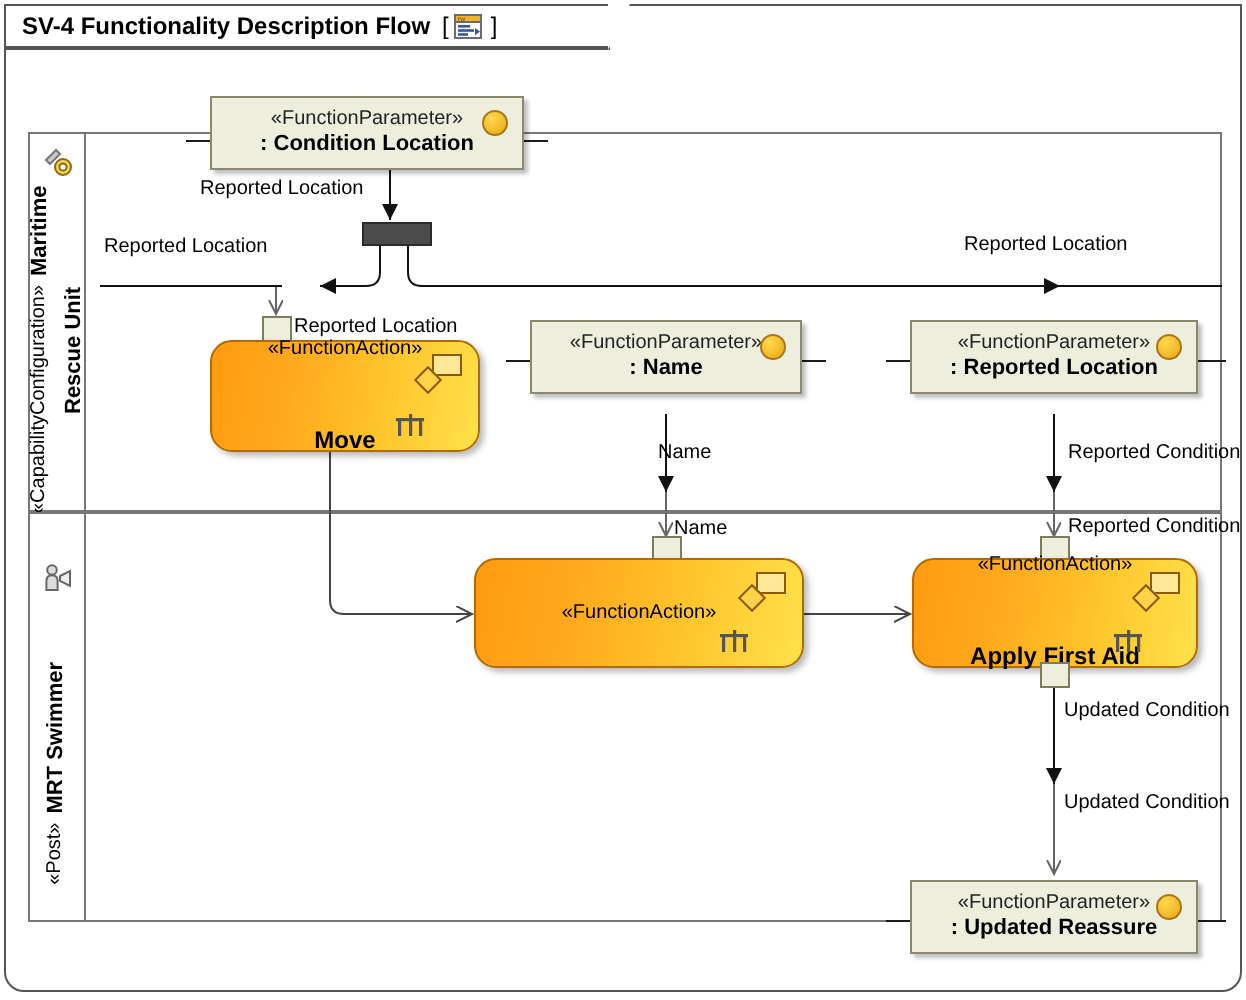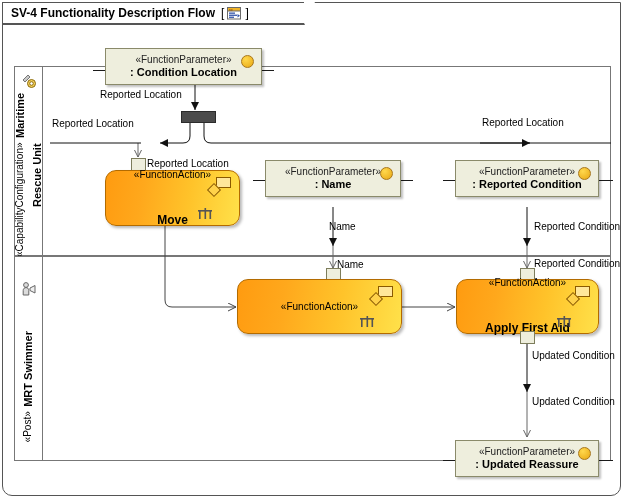--- a/index.html
+++ b/index.html
@@ -204,21 +204,21 @@
   </div>
 
   <div class="node fparam" style="left:265px;top:160px;width:136px;height:37px;">
     <span class="stereo">«FunctionParameter»</span>
     <span class="nm">: Name</span>
     <span class="dot"></span>
   </div>
 
   <div class="node fparam" style="left:455px;top:160px;width:144px;height:37px;">
     <span class="stereo">«FunctionParameter»</span>
-    <span class="nm">: Reported Condition</span>
+    <span class="nm">: Reported Location</span>
     <span class="dot"></span>
   </div>
 
   <div class="pin" style="left:326px;top:268px;width:15px;height:13px;"></div>
   <div class="node faction" style="left:237px;top:279px;width:165px;height:55px;">
     <span class="stereo">«FunctionAction»</span>
     <span class="glyph-rect"></span>
     <span class="glyph-diamond"></span>
     <span class="rake">
       <svg width="15" height="12" viewBox="0 0 15 12">

